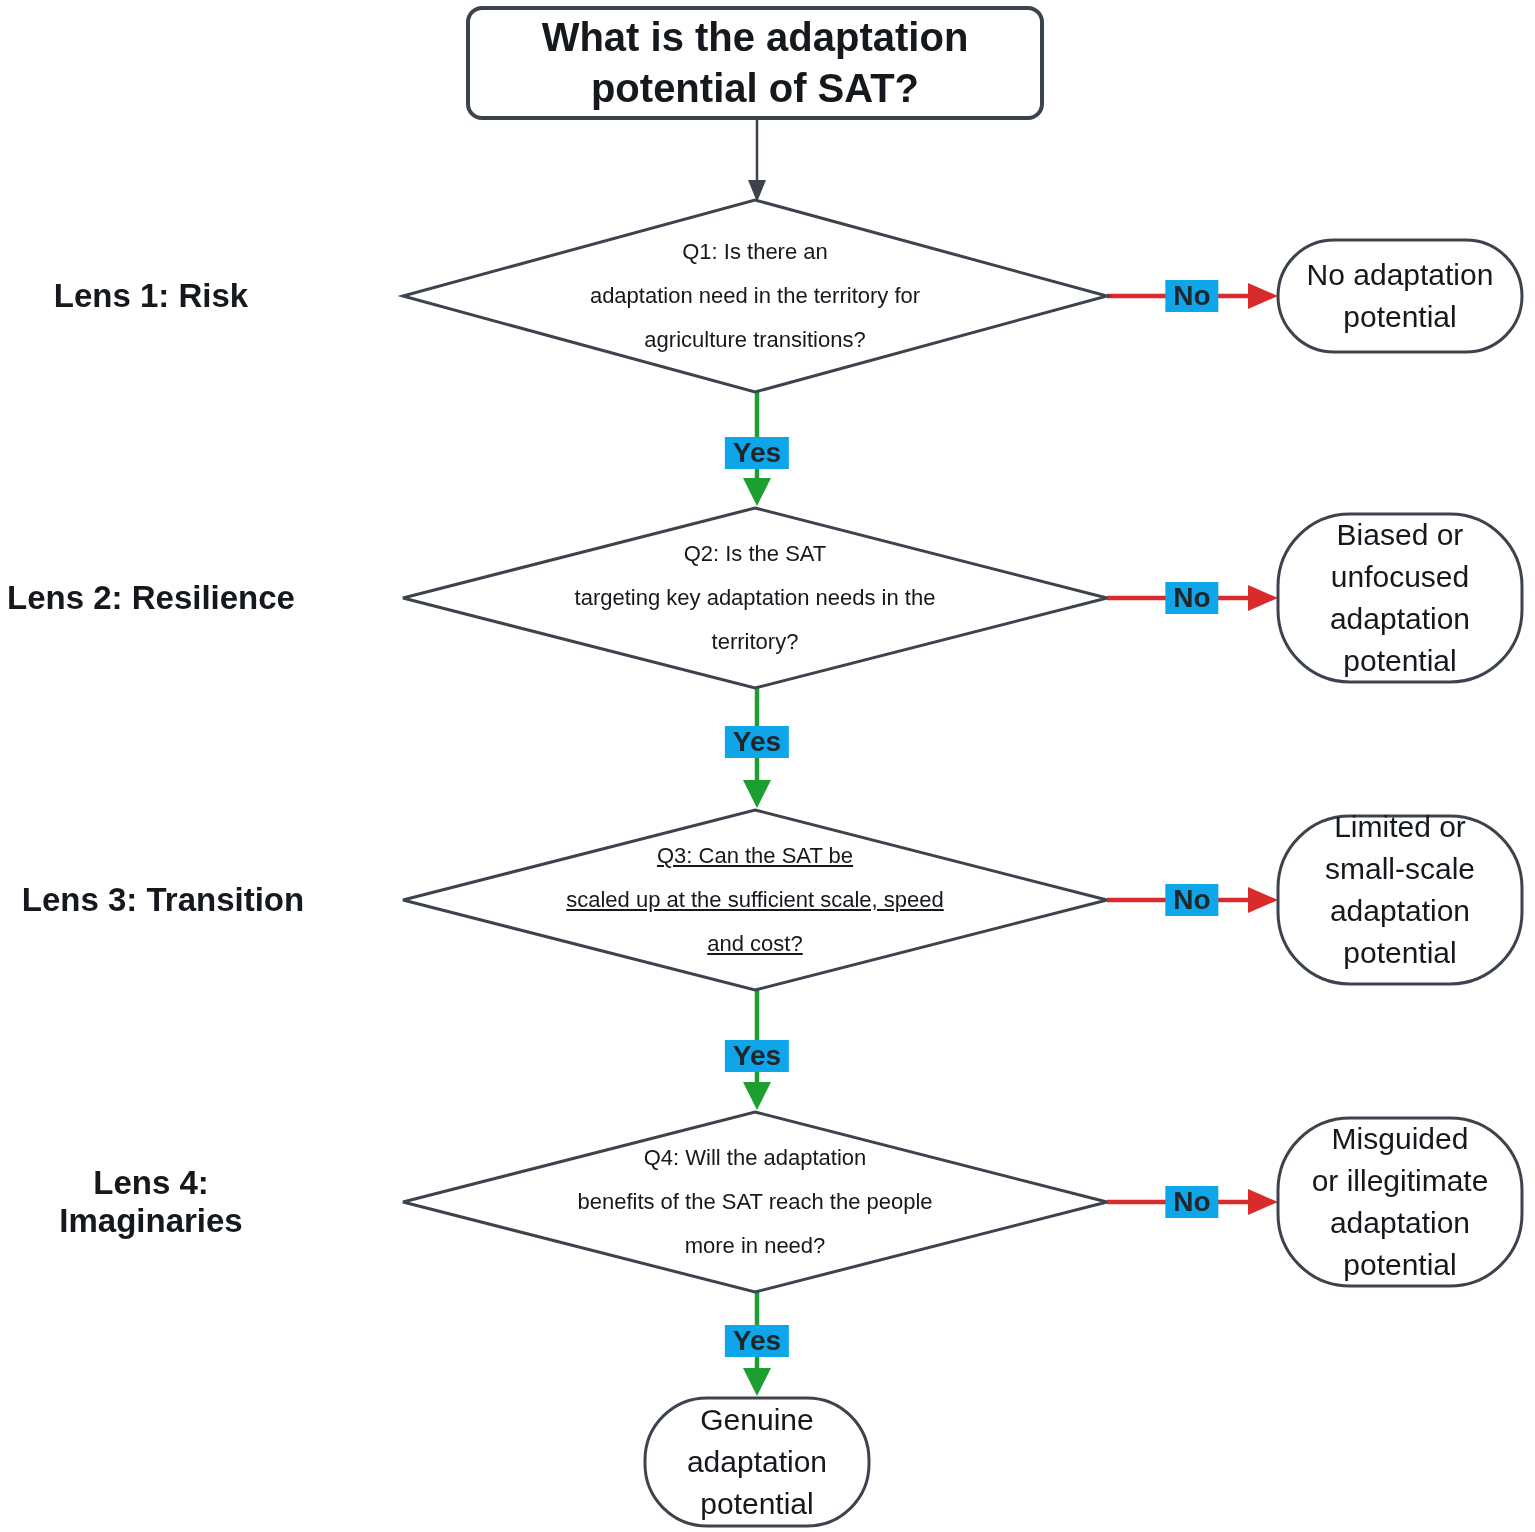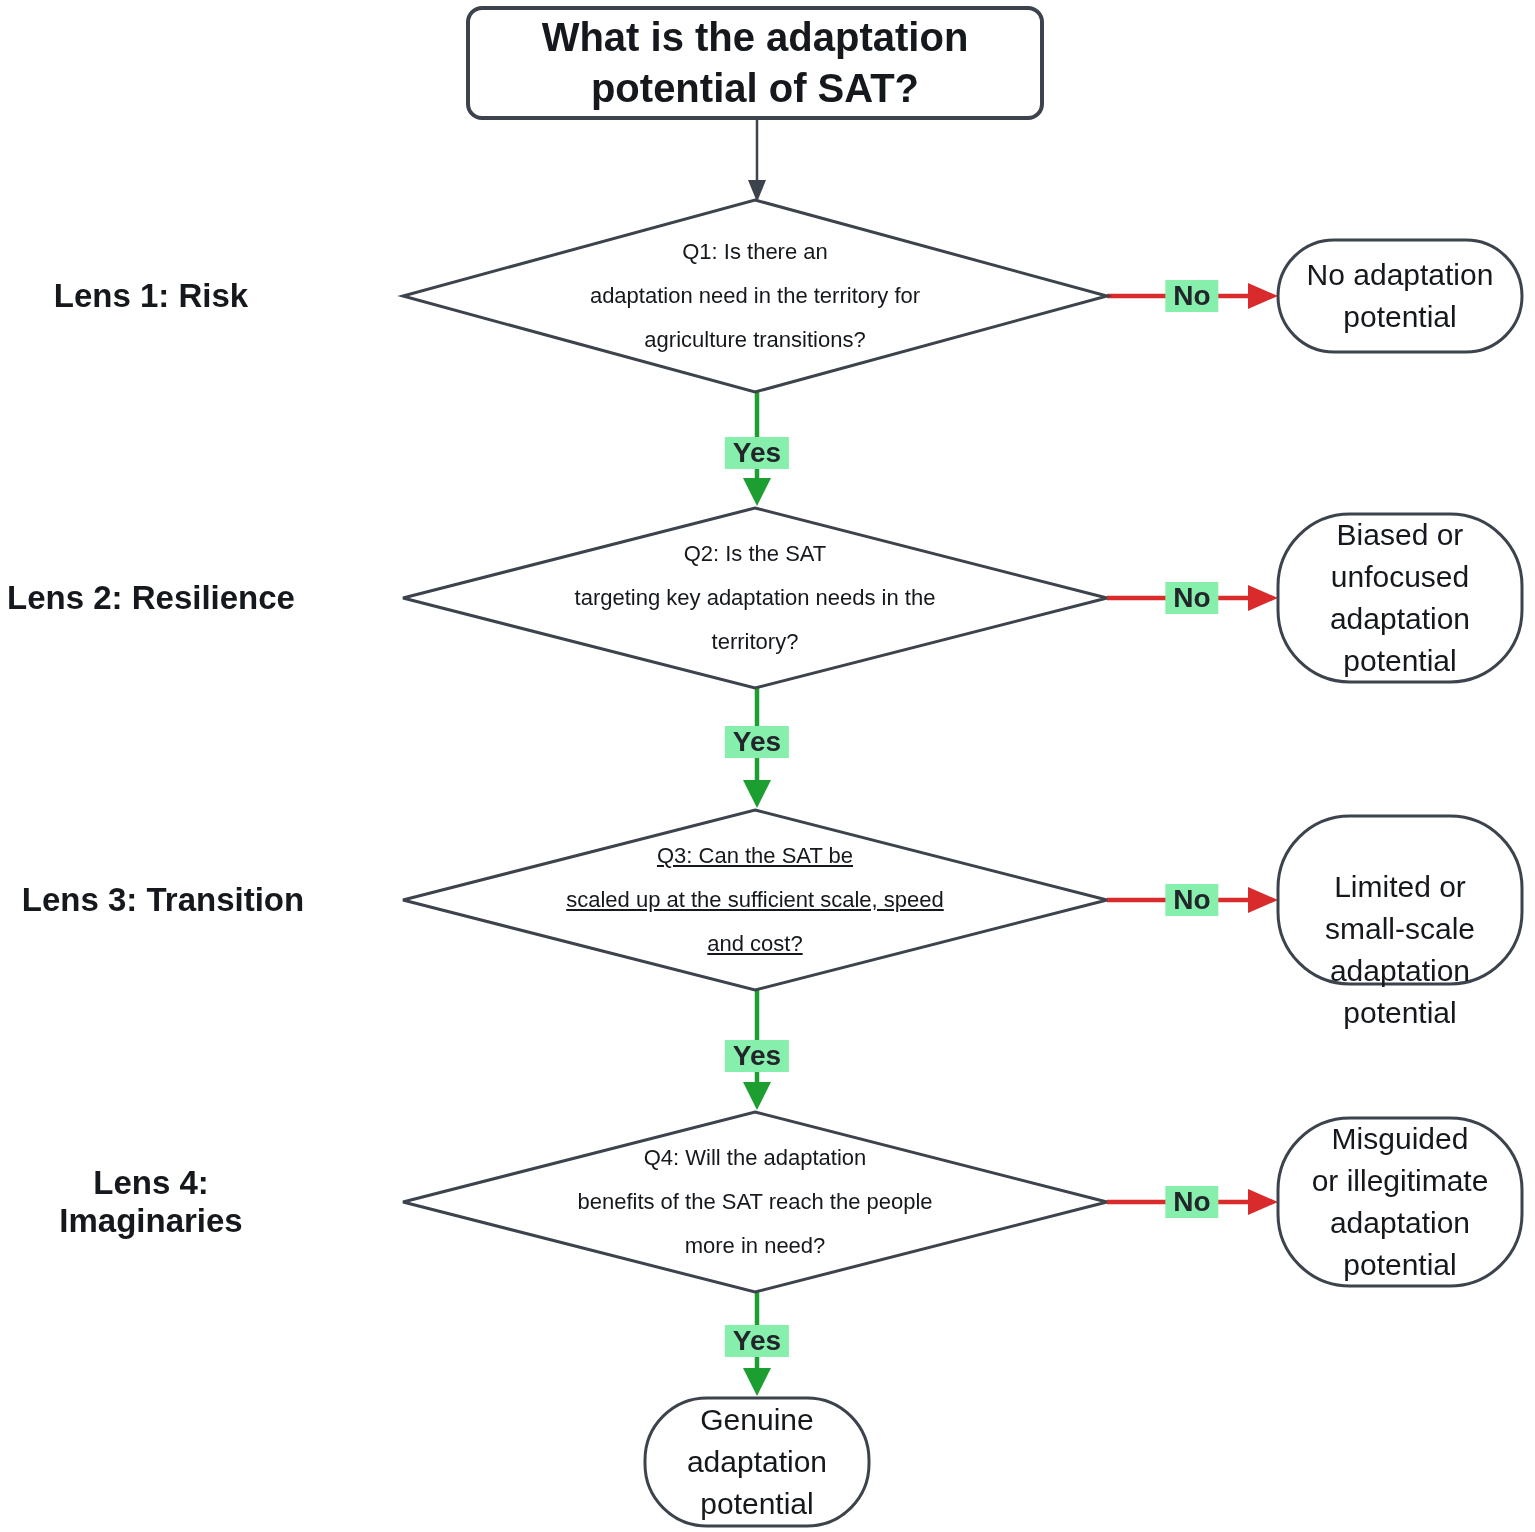--- a/index.html
+++ b/index.html
@@ -26,21 +26,21 @@
     color:var(--text);
   }
   .title-txt{font-size:40px;font-weight:bold;line-height:51px;}
   .q-txt{font-size:22px;line-height:44px;}
   .out-txt{font-size:30px;line-height:42px;}
   .lens-txt{font-size:33px;font-weight:bold;}
   .edge-lbl{
     position:absolute;
     transform:translate(-50%,-50%);
     font-size:28px;font-weight:bold;
-    background:#86efac;
+    background:#0ea5e9;
     padding:2px 8px;
     color:#22262a;
     line-height:1;
   }
   
   .shape{fill:#ffffff;stroke:var(--line-dark);}
   .diamond{stroke-width:3;}
   .stadium{stroke-width:3;}
   .titlebox{stroke-width:4;}
   .edge-dark{stroke:var(--line-dark);stroke-width:2.5;fill:none;}
@@ -119,21 +119,21 @@
   <div class="txt q-txt" style="left:455px;top:1120px;width:600px;height:164px;">Q4: Will the adaptation
 benefits of the SAT reach the people
 more in need?</div>
 
   <div class="txt out-txt" style="left:1284px;top:240px;width:232px;height:112px;">No adaptation
 potential</div>
   <div class="txt out-txt" style="left:1284px;top:514px;width:232px;height:168px;">Biased or
 unfocused
 adaptation
 potential</div>
-  <div class="txt out-txt" style="left:1284px;top:848px;width:232px;height:204px;">Limited or
+  <div class="txt out-txt" style="left:1284px;top:788px;width:232px;height:204px;">Limited or
 small-scale
 adaptation
 potential</div>
   <div class="txt out-txt" style="left:1284px;top:1118px;width:232px;height:168px;">Misguided
 or illegitimate
 adaptation
 potential</div>
 
   <div class="txt out-txt" style="left:651px;top:1398px;width:212px;height:128px;">Genuine
 adaptation

